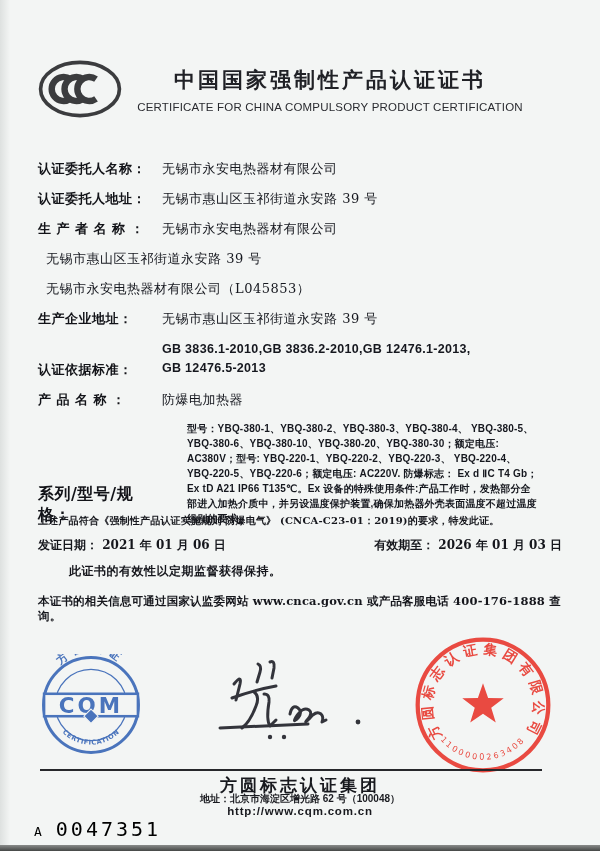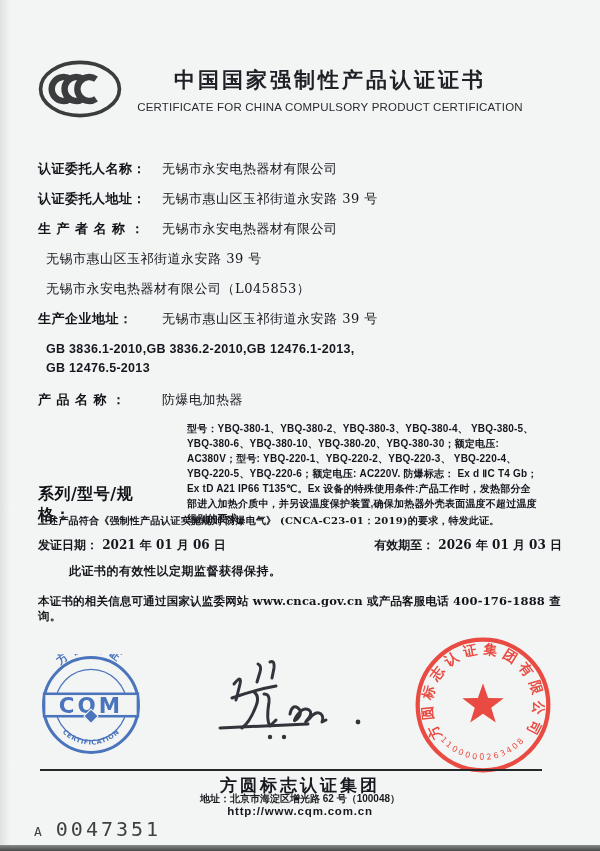--- a/index.html
+++ b/index.html
@@ -48,21 +48,21 @@
 
   
   .footer-line { position:absolute; left:40px; right:58px; top:769px; height:2px; background:#26272b; }
   .footer-org { position:absolute; left:0; right:0; top:774px; text-align:center;
     font-size:17px; font-weight:bold; letter-spacing:3px; color:#18191e; }
   .footer-addr { position:absolute; left:0; right:0; top:792px; text-align:center;
     font-family:"Liberation Sans", sans-serif; font-size:10px; font-weight:bold; color:#1a1b20; }
   .footer-url { position:absolute; left:0; right:0; top:805px; text-align:center;
     font-family:"Liberation Sans", sans-serif; font-size:11.5px; font-weight:bold;
     letter-spacing:.8px; color:#18191e; }
-  .serial { position:absolute; left:34px; top:817px; color:#404040;
+  .serial { position:absolute; left:34px; top:817px; color:#000000;
     font-family:"DejaVu Sans Mono", monospace; }
   .serial .pfx { font-size:13px; margin-right:12px; letter-spacing:2px; }
   .serial .num { font-size:20px; letter-spacing:3px; }
 
   svg text { font-family:"DejaVu Sans", sans-serif; }
 </style>
 </head>
 <body>
 
 <div class="page">
@@ -100,20 +100,21 @@
       <div class="fvalue">无锡市惠山区玉祁街道永安路 39 号</div>
     </div>
     <div class="frow">
       <div class="fvalue">无锡市永安电热器材有限公司（L045853）</div>
     </div>
     <div class="frow">
       <div class="flabel">生产企业地址：</div>
       <div class="fvalue">无锡市惠山区玉祁街道永安路 39 号</div>
     </div>
     <div class="frow">
+      <div class="flabel">认证依据标准：</div>
       <div class="fvalue std">GB 3836.1-2010,GB 3836.2-2010,GB 12476.1-2013,
 GB 12476.5-2013</div>
     </div>
     <div class="frow">
       <div class="flabel">产 品 名 称 ：</div>
       <div class="fvalue">防爆电加热器</div>
     </div>
     <div class="frow series">
       <div class="flabel">系列/型号/规格：</div>
       <div class="fvalue series">型号：YBQ-380-1、YBQ-380-2、YBQ-380-3、YBQ-380-4、 YBQ-380-5、YBQ-380-6、YBQ-380-10、YBQ-380-20、YBQ-380-30；额定电压: AC380V；型号: YBQ-220-1、YBQ-220-2、YBQ-220-3、 YBQ-220-4、 YBQ-220-5、YBQ-220-6；额定电压: AC220V. 防爆标志： Ex d ⅡC T4 Gb；Ex tD A21 IP66 T135℃。Ex 设备的特殊使用条件:产品工作时，发热部分全部进入加热介质中，并另设温度保护装置,确保加热器外壳表面温度不超过温度组别的要求。</div>

